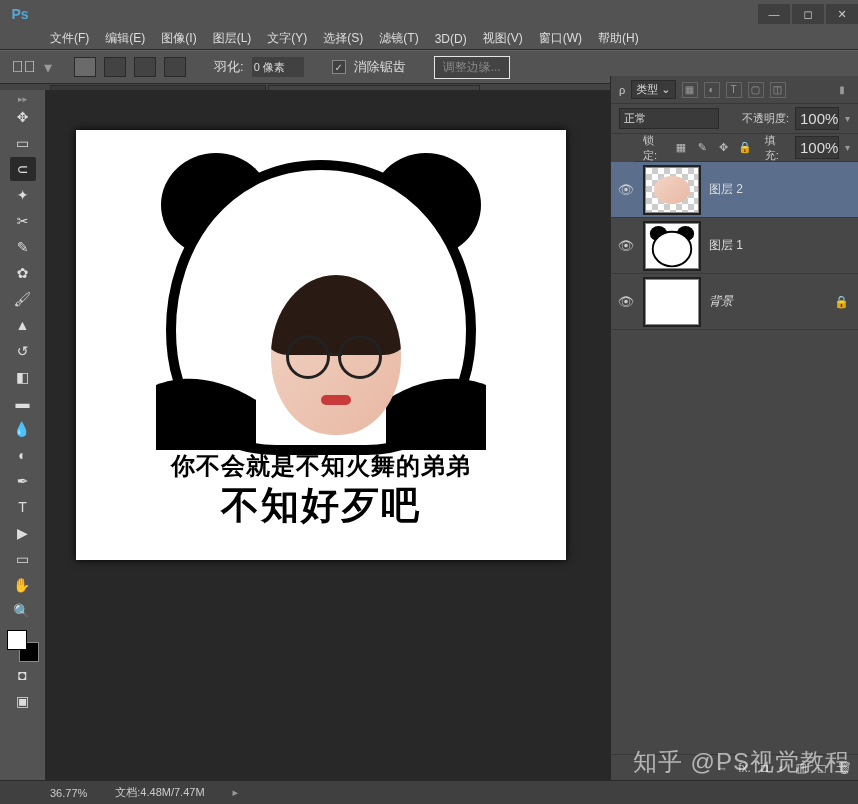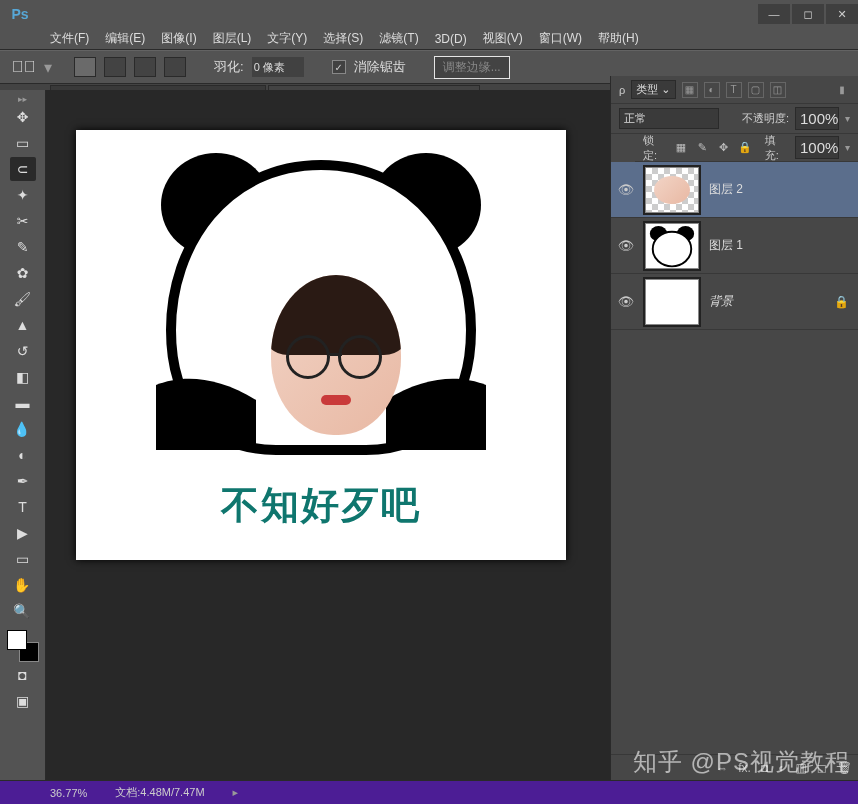--- a/index.html
+++ b/index.html
@@ -26,21 +26,21 @@
   
   .doctabs{ height:24px; background:#434343; display:flex; align-items:flex-end; padding-left:50px; border-bottom:1px solid #2a2a2a;}
   .doctab{ height:22px; background:#393939; color:#ddd; font-size:11px; padding:0 10px; display:flex; align-items:center; gap:8px; margin-right:2px; border:1px solid #2a2a2a; border-bottom:none;}
   .doctab.inactive{ background:#434343; color:#999;}
   .doctab .x{ color:#999; font-size:11px;}
   
   .stage { position:absolute; left:46px; top:90px; right:248px; bottom:24px; background:#282828; overflow:hidden;}
   .canvas { position:absolute; left:30px; top:40px; width:490px; height:430px; background:#fff; box-shadow:0 0 8px #000;}
   .panda-head { position:absolute; left:80px; top:20px; width:330px; height:330px;}
   .caption1{ position:absolute; left:0; width:100%; top:320px; text-align:center; color:#000; font-size:24px; font-weight:700; letter-spacing:1px;}
-  .caption2{ position:absolute; left:0; width:100%; top:350px; text-align:center; color:#0f766e; font-size:38px; font-weight:900; letter-spacing:2px;}
+  .caption2{ position:absolute; left:0; width:100%; top:350px; text-align:center; color:#000000; font-size:38px; font-weight:900; letter-spacing:2px;}
   .face-photo{ position:absolute; left:195px; top:145px; width:130px; height:160px; border-radius:50% 50% 48% 48%; background:linear-gradient(135deg,#f2d4c6,#e8b8a3); overflow:hidden;}
   .hair{position:absolute;top:-10px;left:-10px;width:150px;height:90px;background:#2a1a14;border-radius:70px 70px 30px 30px;}
   .glasses{position:absolute;top:60px;left:15px;width:100px;height:40px;}
   .lens{position:absolute;width:44px;height:44px;border:3px solid #222;border-radius:50%;}
   .lens.r{left:52px;}
   .bridge{position:absolute;top:18px;left:44px;width:12px;height:3px;background:#222;}
   .lips{position:absolute;top:120px;left:50px;width:30px;height:10px;background:#c93a3a;border-radius:10px;}
   
   .toolbar { position:absolute; left:0; top:90px; width:46px; bottom:24px; background:#535353; border-right:1px solid #2a2a2a; padding:4px 0; display:flex; flex-direction:column; align-items:center; gap:0;}
   .toolbar .toggle{ width:100%; height:10px; display:flex; justify-content:center; color:#999; font-size:9px;}
@@ -69,21 +69,21 @@
   .layer-row.selected{ background:#5b6e8c;}
   .eye{ width:18px; color:#ccc; font-size:13px; text-align:center;}
   .thumb{ width:54px; height:46px; background:#fff; border:1px solid #888; box-shadow:0 0 0 2px #222; position:relative; overflow:hidden;}
   .thumb.checker{ background:repeating-conic-gradient(#ccc 0 25%,#fff 0 50%) 0 0/12px 12px;}
   .layer-name{ color:#ddd; font-size:12px; flex:1;}
   .layer-name.italic{ font-style:italic;}
   .lock-ind{ color:#bbb; font-size:12px; width:18px;}
   .panelbottom{ position:absolute; bottom:0; left:0; right:0; height:26px; background:#474747; border-top:1px solid #383838; display:flex; align-items:center; justify-content:flex-end; padding:0 6px; gap:10px;}
   .pbicon{ color:#bbb; font-size:12px;}
   
-  .statusbar{ position:absolute; left:0; right:0; bottom:0; height:24px; background:#4c1d95; border-top:1px solid #2a2a2a; display:flex; align-items:center; padding-left:50px; gap:28px;}
+  .statusbar{ position:absolute; left:0; right:0; bottom:0; height:24px; background:#404040; border-top:1px solid #2a2a2a; display:flex; align-items:center; padding-left:50px; gap:28px;}
   .statusbar span{ color:#ccc; font-size:11px;}
   .watermark{ position:absolute; right:8px; bottom:26px; color:rgba(255,255,255,0.6); font-size:24px; font-weight:300; letter-spacing:1px; pointer-events:none;}
 </style>
 </head>
 <body>
 
 <div class="titlebar">
   <div class="windowctrl">
     <div class="winbtn">—</div>
     <div class="winbtn">◻</div>
@@ -176,20 +176,21 @@
     </svg>
     <div class="face-photo">
       <div class="hair"></div>
       <div class="glasses">
           <div class="lens"></div>
           <div class="lens r"></div>
           <div class="bridge"></div>
         </div>
       <div class="lips"></div>
     </div>
+    <div class="caption1">你不会就是不知火舞的弟弟</div>
     <div class="caption2">不知好歹吧</div>
   </div>
 </div>
 
 <div class="rightpanels">
   <div class="layer-filterrow">
     <span class="smalllabel">ρ</span>
     <span class="smallselect">类型 ⌄</span>
     <div class="lficon">▦</div>
     <div class="lficon">◐</div>

